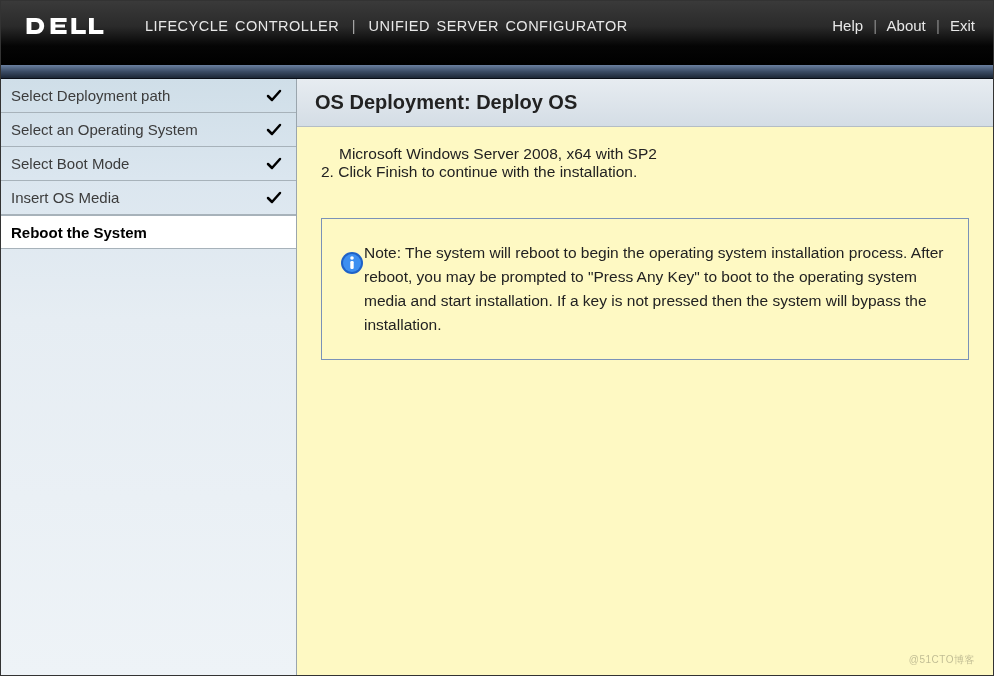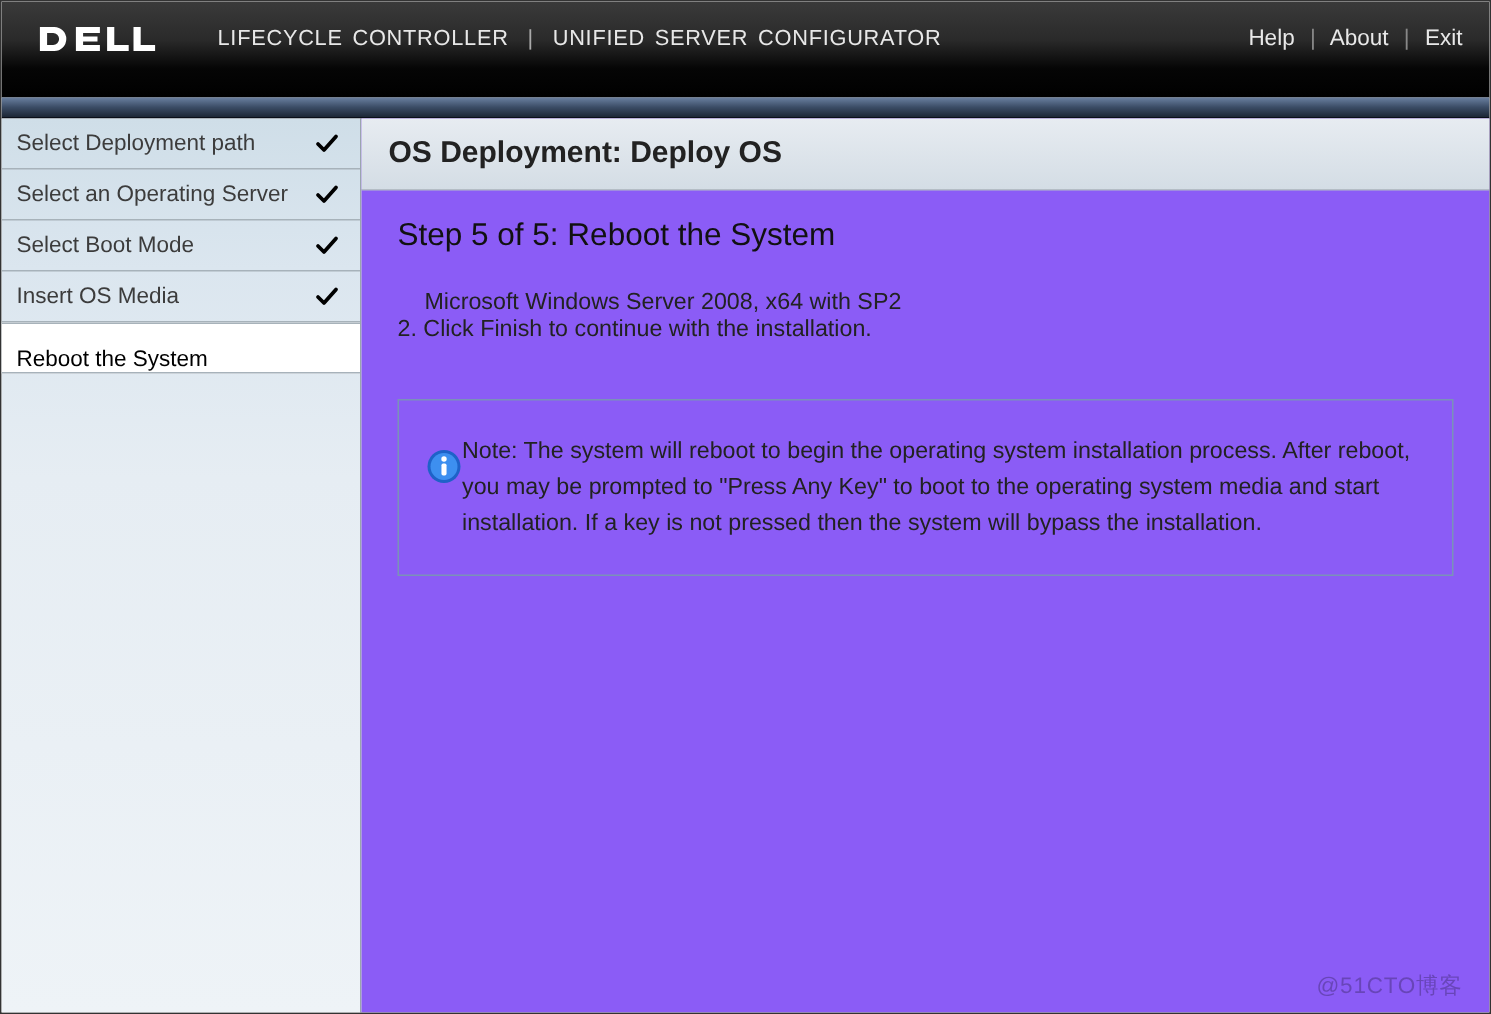--- a/index.html
+++ b/index.html
@@ -23,39 +23,39 @@
   height:14px;
   background:linear-gradient(to bottom,#6a80a0 0%,#3b4c65 50%,#1c2736 100%);
   border-bottom:1px solid #0a0f18;
 }
 
 
 #body { display:flex; height:calc(100% - 78px); }
 
 
 #sidebar {
-  width:240px;
+  width:296px;
   background:linear-gradient(to bottom,#cfdee8 0%,#dbe6ef 100px,#e6edf3 240px,#eef3f7 100%);
   border-right:1px solid #9aa5ad;
 }
 .sbitem {
   display:flex; align-items:center; justify-content:space-between;
   height:34px; padding:0 14px 0 10px;
   font-size:15px; color:#3c3c3c;
   border-bottom:1px solid #a7b2ba;
 }
 .sbitem.active {
-  background:#fff; font-weight:normal; color:#000;
-  border-top:1px solid #a7b2ba; border-bottom:1px solid #a7b2ba;align-items:flex-end;
+  background:#fff; font-weight:bold; color:#000;
+  border-top:1px solid #a7b2ba; border-bottom:1px solid #a7b2ba;
 }
 .check { width:16px; height:16px; }
 .check svg { width:16px; height:16px; }
 
 
-#main { flex:1; background:#8b5cf6; display:flex; flex-direction:column; }
+#main { flex:1; background:#fef9c3; display:flex; flex-direction:column; }
 #main-title {
   background:linear-gradient(to bottom,#e7ecf1 0%,#d4dde5 100%);
   border-bottom:1px solid #b4bdc5;
   padding:12px 18px;
   font-size:20px; font-weight:bold; color:#222;
 }
 #main-content { padding:18px 24px; font-size:15.5px; color:#222; }
 #step-head { font-size:21px; font-weight:normal; margin-bottom:24px; color:#111; }
 .line { margin-bottom:10px; }
 .sub { margin-left:18px; }
@@ -65,21 +65,21 @@
 #note {
   border:1px solid #7a92b8;
   padding:22px 18px 22px 18px;
   display:flex; align-items:flex-start;
   margin-top:28px;
 }
 #note-icon { flex:0 0 auto; width:24px; height:24px; margin-top:10px; }
 #note-text { font-size:15.5px; line-height:1.55; color:#222; }
 
 
-#wm { position:absolute; right:18px; bottom:8px; font-size:15px; color:rgba(0,0,0,0.25); letter-spacing:0.5px; }
+#wm { position:absolute; right:18px; bottom:8px; font-size:10px; color:rgba(0,0,0,0.25); letter-spacing:0.5px; }
 </style>
 </head>
 <body>
 
 <div id="header">
   <div id="logo">
     <svg viewBox="0 0 100 28">
       <g fill="#fff">
         <path d="M2 4 h12 a10 10 0 0 1 0 20 h-12 z M8 9 v10 h5 a5 5 0 0 0 0-10 z"></path>
         <path d="M32 4 h20 v5 h-14 v3 h12 v4 h-12 v3 h14 v5 h-20 z"></path>
@@ -106,21 +106,21 @@
 <div id="body">
 
   <div id="sidebar">
     <div class="sbitem">
       <span>Select Deployment path</span>
       <span class="check"><svg viewBox="0 0 16 16">
             <path d="M2 8 L6 12 L14 3" stroke="#000" stroke-width="2.5" fill="none" stroke-linecap="round" stroke-linejoin="round"></path>
           </svg></span>
     </div>
     <div class="sbitem">
-      <span>Select an Operating Server</span>
+      <span>Select an Operating System</span>
       <span class="check"><svg viewBox="0 0 16 16">
             <path d="M2 8 L6 12 L14 3" stroke="#000" stroke-width="2.5" fill="none" stroke-linecap="round" stroke-linejoin="round"></path>
           </svg></span>
     </div>
     <div class="sbitem">
       <span>Select Boot Mode</span>
       <span class="check"><svg viewBox="0 0 16 16">
             <path d="M2 8 L6 12 L14 3" stroke="#000" stroke-width="2.5" fill="none" stroke-linecap="round" stroke-linejoin="round"></path>
           </svg></span>
     </div>
@@ -131,21 +131,20 @@
           </svg></span>
     </div>
     <div class="sbitem active">
       <span>Reboot the System</span>
     </div>
   </div>
 
   <div id="main">
     <div id="main-title">OS Deployment: Deploy OS</div>
     <div id="main-content">
-      <div id="step-head">Step 5 of 5: Reboot the System</div>
       <div class="sub">Microsoft Windows Server 2008, x64 with SP2</div>
       <div class="line2">2. Click Finish to continue with the installation.</div>
 
       <div id="note">
         <div id="note-icon">
           <svg viewBox="0 0 24 24">
             <circle cx="12" cy="12" r="11" fill="#1e62c8"></circle>
             <circle cx="12" cy="12" r="9" fill="#3d8ff0"></circle>
             <rect x="10.3" y="10" width="3.4" height="8" rx="1.2" fill="#fff"></rect>
             <circle cx="12" cy="7" r="1.8" fill="#fff"></circle>

